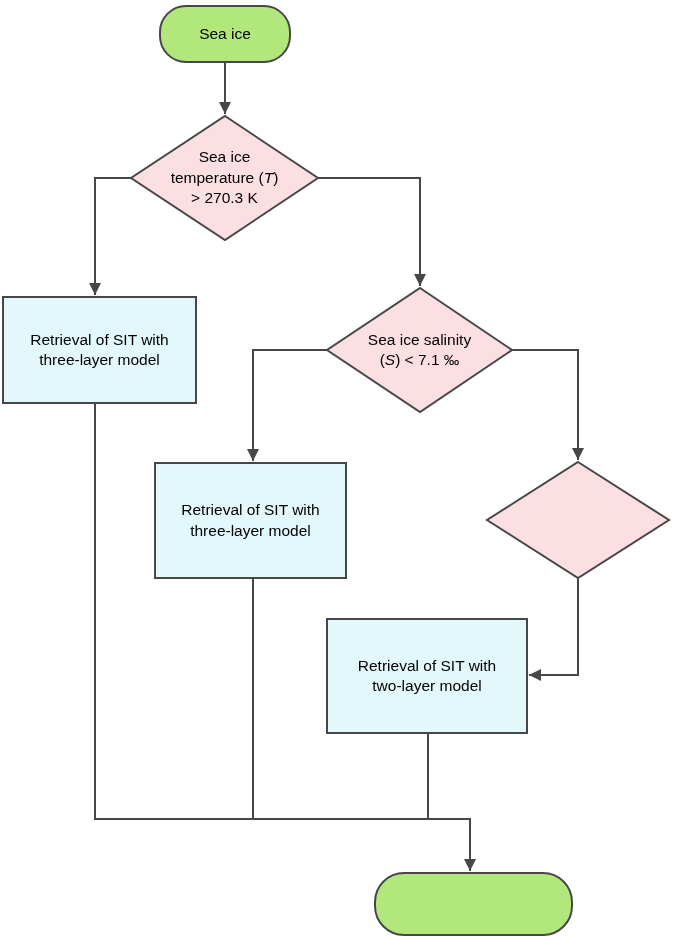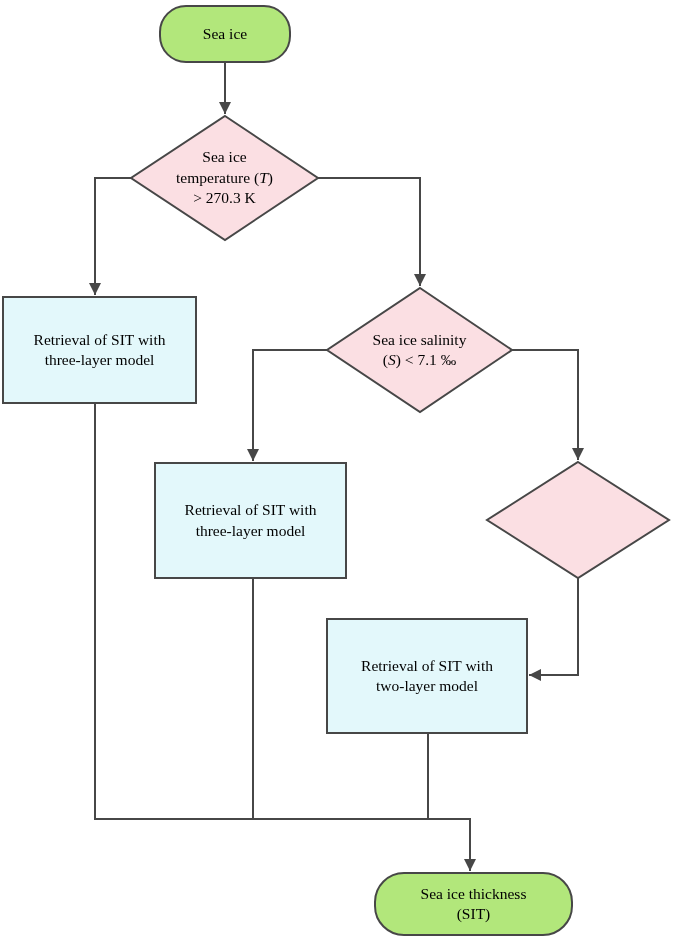--- a/index.html
+++ b/index.html
@@ -16,21 +16,20 @@
     position: absolute;
     display: flex;
     flex-direction: column;
     align-items: center;
     justify-content: center;
     text-align: center;
     font-size: 15.5px;
     line-height: 1.32;
     color: #000000;
     pointer-events: none;
-    font-family: Liberation Serif, serif;
   }
   .var { font-style: italic; }
 </style>
 </head>
 <body>
 
 <div class="canvas">
 
   <svg width="685" height="938" viewBox="0 0 685 938">
     <defs>
@@ -87,18 +86,14 @@
     <div><span>Retrieval of SIT with</span></div>
     <div><span>three-layer model</span></div>
   </div>
 
 
   <div class="label" style="left:327px; top:619px; width:200px; height:114px;">
     <div><span>Retrieval of SIT with</span></div>
     <div><span>two-layer model</span></div>
   </div>
 
-  <div class="label" style="left:375px; top:873px; width:197px; height:62px;">
-    <div><span>Sea ice thickness</span></div>
-    <div><span>(SIT)</span></div>
-  </div>
 
 </div>
 
 </body></html>

